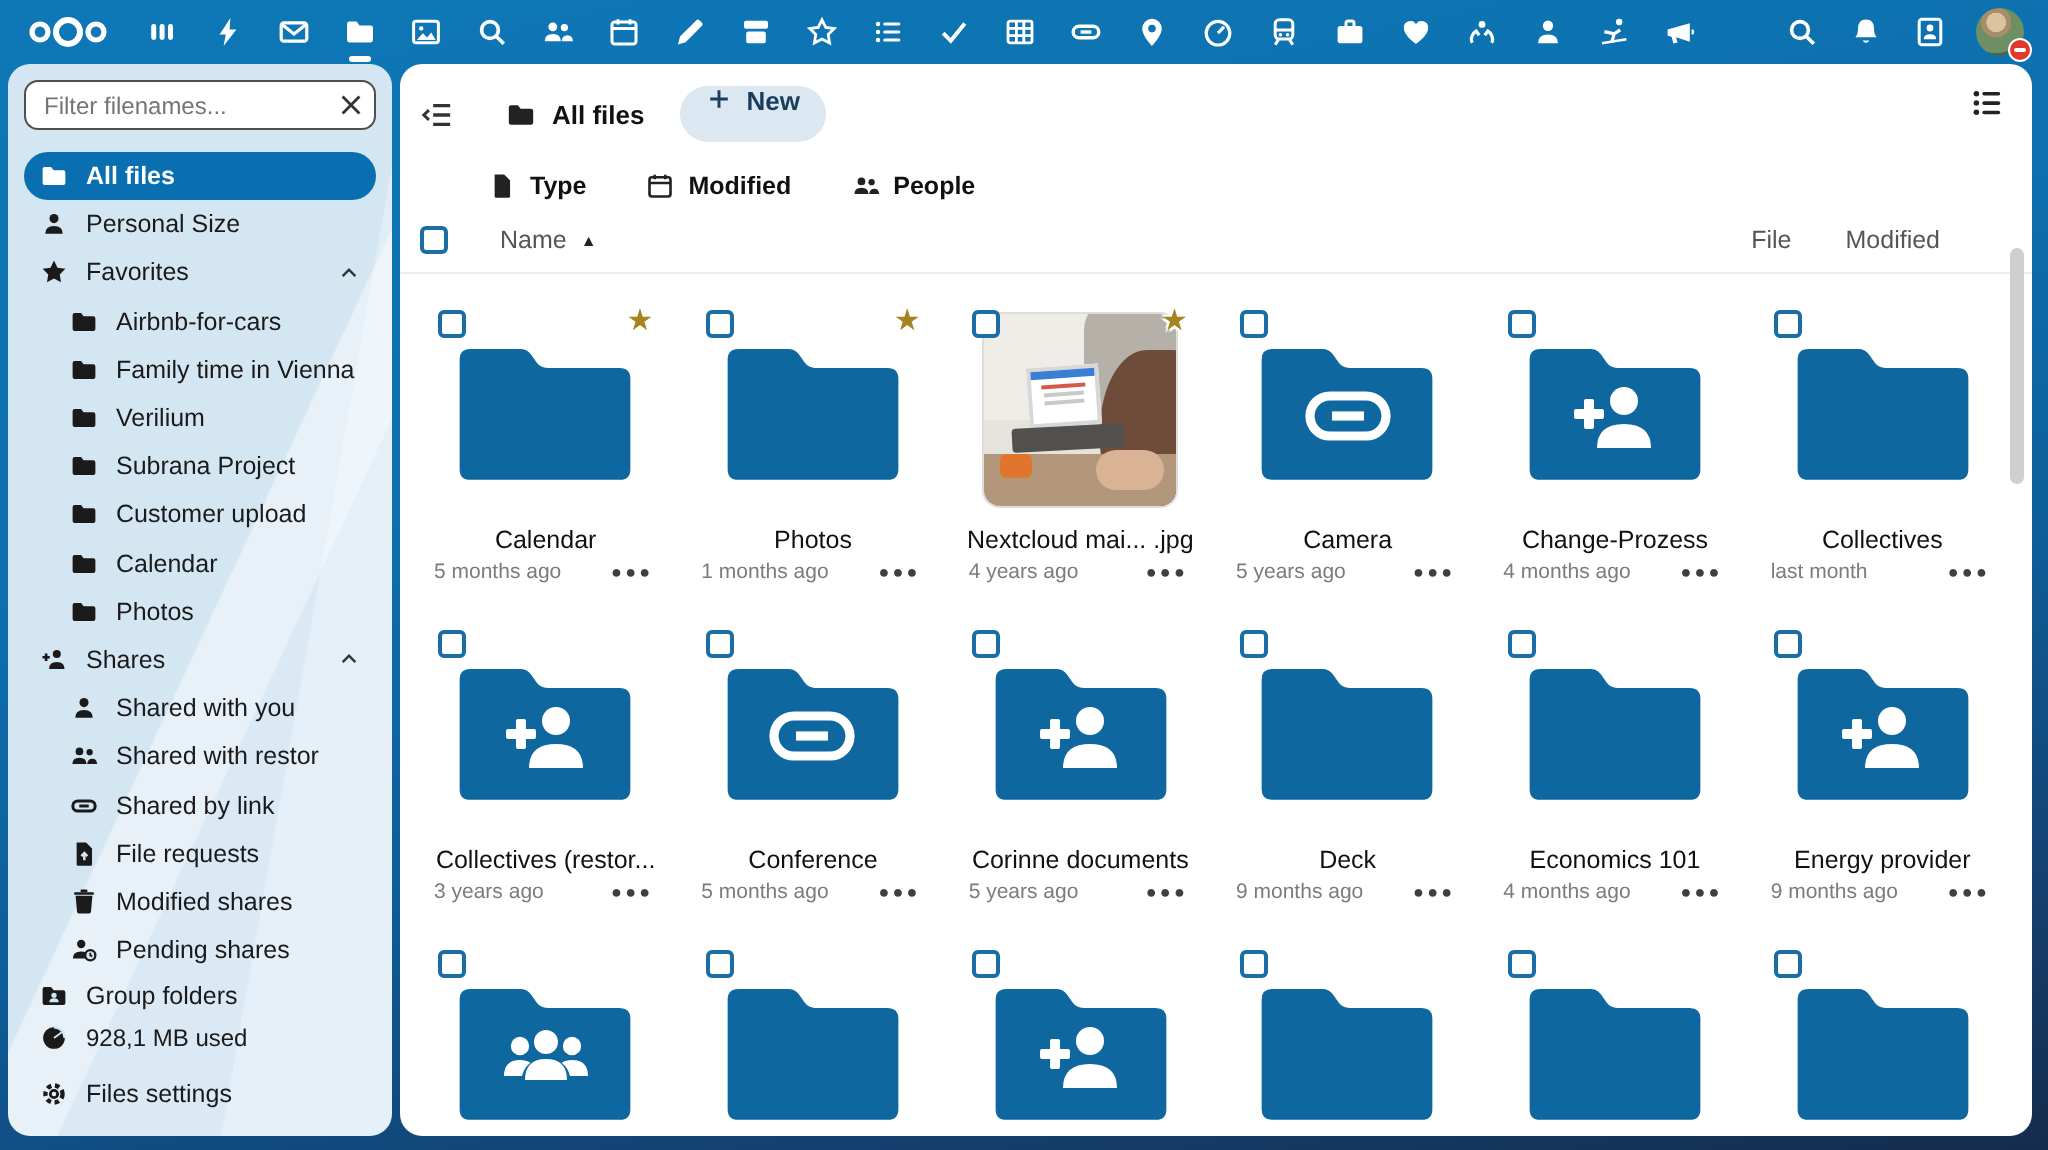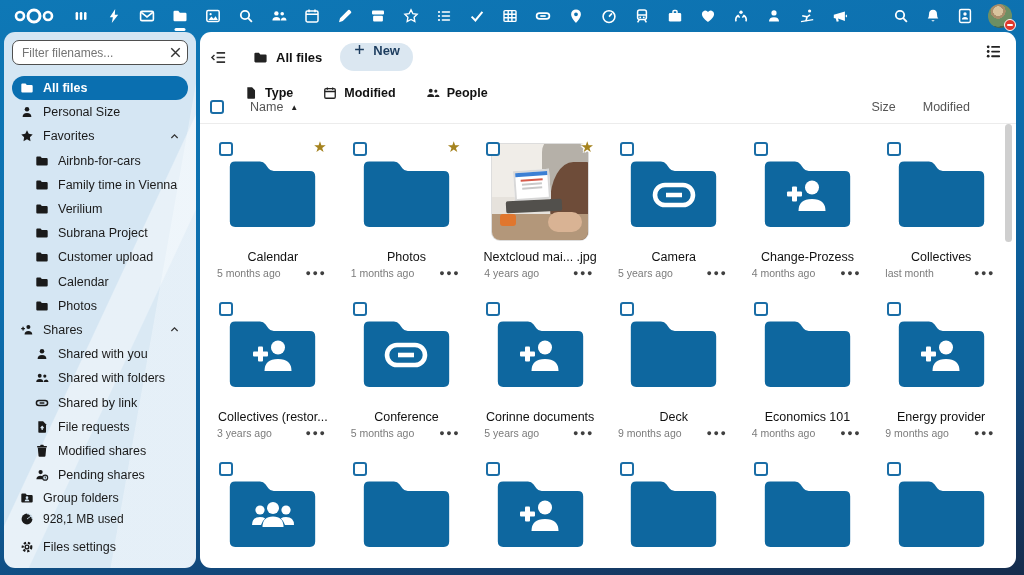--- a/index.html
+++ b/index.html
@@ -51,21 +51,21 @@
   .c-head{display:flex;align-items:center;padding:11px 14px 0 10px}
   .nav-toggle{width:17px;height:17px;color:#333;cursor:pointer}
   .crumb{margin-left:26px;display:flex;align-items:center;gap:8px;font-weight:700;font-size:13px;color:#111;cursor:pointer}
   .crumb svg{width:15px;height:15px;color:#222}
   .new-btn{margin-left:18px;display:flex;align-items:flex-start;gap:7px;background:#dbe7f1;border:none;border-radius:15px;height:28px;padding:0 13px;font-weight:700;font-size:13px;color:#1c3c5e;cursor:pointer;font-family:inherit}
   .new-btn svg{width:13px;height:13px}
   .view-toggle{position:absolute;top:11px;right:14px;width:17px;height:17px;color:#222;cursor:pointer}
   .chips{display:flex;gap:30px;margin:15px 0 0 44px}
   .chip{display:flex;align-items:center;gap:7px;font-weight:700;font-size:12.5px;color:#111;cursor:pointer}
   .chip svg{width:14px;height:14px;color:#222}
-  .list-head{display:flex;align-items:center;padding:0 46px 9px 10px;border-bottom:1px solid #ececec;color:#555;font-size:12.5px}
+  .list-head{display:flex;align-items:center;margin-top:13px;padding:0 46px 9px 10px;border-bottom:1px solid #ececec;color:#555;font-size:12.5px}
   .cb{width:14px;height:14px;border:2px solid #1a6da6;border-radius:3px;background:#fff;cursor:pointer;flex:0 0 auto}
   .nh-label{margin-left:26px;cursor:pointer}
   .sort-arrow{margin-left:7px;font-size:8px;color:#222}
   .lh-spacer{flex:1}
   .col-size{cursor:pointer}
   .col-mod{margin-left:27px;cursor:pointer}
 
   .grid{display:grid;grid-template-columns:repeat(6,1fr);padding:13px 8px 0 6px}
   .tile{position:relative;height:160px;cursor:pointer}
   .icon-wrap{height:110px;display:flex;align-items:center;justify-content:center;position:relative}
@@ -411,21 +411,21 @@
           </div>
           <div class="side-item child">
             <span class="s-ico">
               <svg viewBox="0 0 16 16" fill="currentColor">
                 <circle cx="5.4" cy="5.4" r="2.2"></circle>
                 <path d="M1.4 12.6q0-3.6 4-3.6t4 3.6z"></path>
                 <circle cx="11.2" cy="5.8" r="1.8"></circle>
                 <path d="M9.8 12.6q.3-3 3-3 2.5 0 2.7 3z"></path>
               </svg>
             </span>
-            <span class="s-label">Shared with folders</span>
+            <span class="s-label">Shared with restor</span>
           </div>
           <div class="side-item child">
             <span class="s-ico">
               <svg viewBox="0 0 16 16" fill="none" stroke="currentColor" stroke-width="1.7">
                 <rect x="1.6" y="5.1" width="12.8" height="5.8" rx="2.9"></rect>
                 <path d="M5.3 8h5.4"></path>
               </svg>
             </span>
             <span class="s-label">Shared by link</span>
           </div>
@@ -559,21 +559,21 @@
             </span>
             <span>People</span>
           </span>
         </div>
 
       <div class="list-head">
         <span class="cb"></span>
         <span class="nh-label">Name</span>
         <span class="sort-arrow">▲</span>
         <span class="lh-spacer"></span>
-        <span class="col-size">Size</span>
+        <span class="col-size">File</span>
         <span class="col-mod">Modified</span>
       </div>
 
       <div class="grid">
           <div class="tile">
             <span class="cb"></span>
             <span class="star">★</span>
             <div class="icon-wrap">
               <span>
                 <svg class="folder-svg" viewBox="0 0 100 82" fill="#0e679f">

